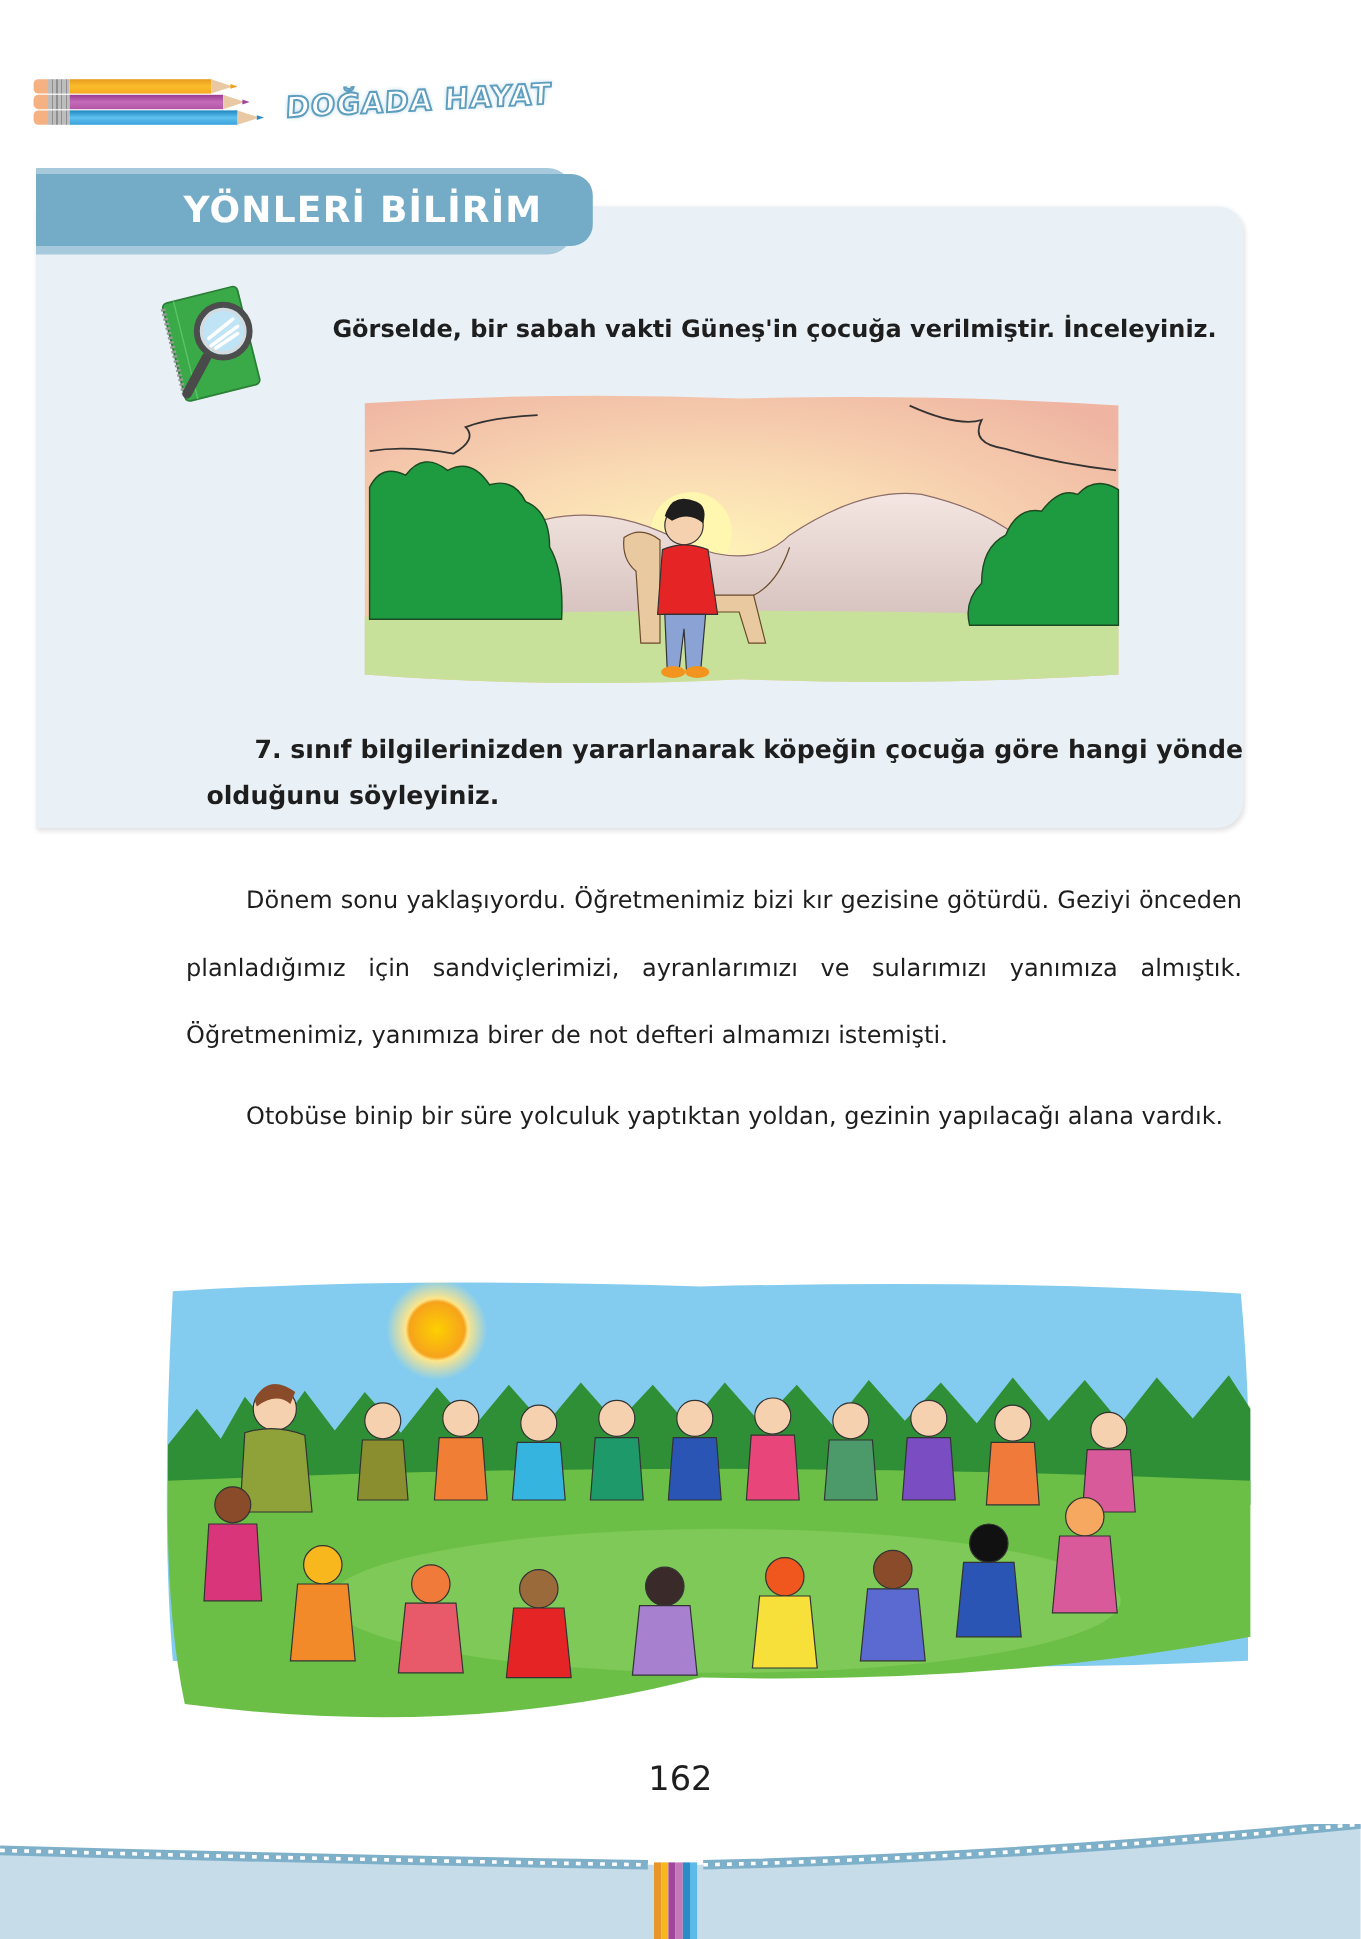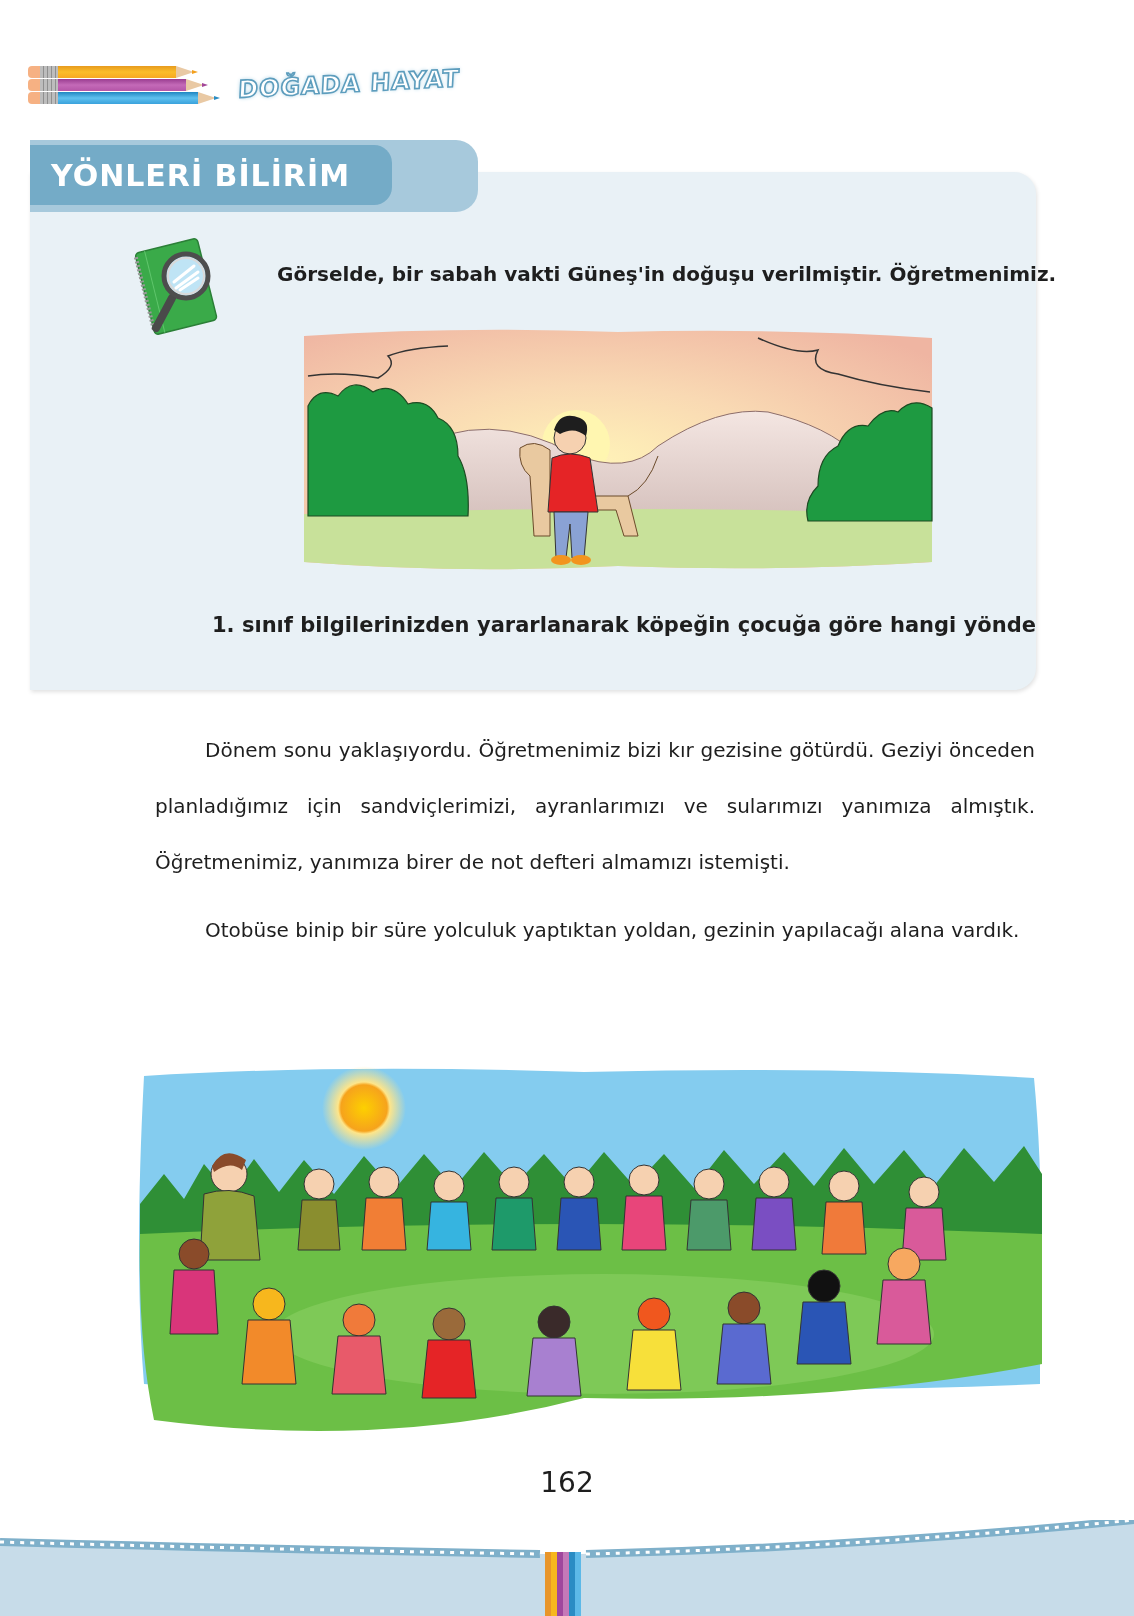--- a/index.html
+++ b/index.html
@@ -30,21 +30,21 @@
   .activity-box {
     position: absolute; left: 30px; top: 172px; width: 1006px; height: 518px;
     background: #e9f1f6; border-radius: 0 22px 22px 0;
     box-shadow: 1px 2px 4px rgba(0,0,0,0.12);
   }
   .section-tab {
     position: absolute; left: 30px; top: 140px; width: 448px; height: 72px;
     background: #a7c9dc; border-radius: 0 22px 22px 0;
   }
   .section-tab-inner {
-    position: absolute; left: 30px; top: 145px; width: 362px; height: 60px;
+    position: absolute; left: 30px; top: 145px; width: 464px; height: 60px;
     background: #74abc7; border-radius: 0 18px 18px 0;
     display: flex; align-items: center; justify-content: flex-end; padding-right: 42px; box-sizing: border-box;
   }
   .section-title {
     font-family: "DejaVu Sans", sans-serif; font-weight: bold; font-size: 30px; color: #ffffff; letter-spacing: 1px;
   }
   .notebook-icon { position: absolute; left: 128px; top: 236px; width: 100px; height: 100px; }
   .instruction {
     position: absolute; left: 277px; top: 262px;
     font-size: 20px; font-weight: bold; color: #1e1e1e; white-space: nowrap;
@@ -115,21 +115,21 @@
     <rect x="16" y="8" width="64" height="84" rx="4" fill="#3aaa49" stroke="#2b7f37" stroke-width="1.5"></rect>
     <line x1="16" y1="12" x2="16" y2="88" stroke="#9a9a9a" stroke-width="4" stroke-dasharray="2 2"></line>
     <line x1="26" y1="8" x2="26" y2="92" stroke="#5fc56c" stroke-width="1"></line>
   </g>
   <line x1="44" y1="62" x2="28" y2="92" stroke="#4a4a4a" stroke-width="8" stroke-linecap="round"></line>
   <circle cx="58" cy="40" r="22" fill="#bfe4f5" stroke="#4d4d4d" stroke-width="5"></circle>
   <circle cx="58" cy="40" r="18" fill="none" stroke="#d9d9d9" stroke-width="2"></circle>
   <path d="M46 46 L66 30 M48 52 L70 36 M52 54 L70 42" stroke="#ffffff" stroke-width="3" stroke-linecap="round"></path>
 </svg>
 
-<div class="instruction">Görselde, bir sabah vakti Güneş'in doğuşu verilmiştir. Öğretmenimiz.</div>
+<div class="instruction">Görselde, bir sabah vakti Güneş'in çocuğa verilmiştir. İnceleyiniz.</div>
 
 <svg class="sunrise-illustration" viewBox="0 0 640 248">
   <defs>
     <radialGradient id="sky" cx="45%" cy="55%" r="70%">
       <stop offset="0" stop-color="#fff3b8"></stop>
       <stop offset="0.45" stop-color="#f9d9b3"></stop>
       <stop offset="1" stop-color="#efb5a2"></stop>
     </radialGradient>
     <linearGradient id="hill" x1="0" y1="0" x2="0" y2="1">
       <stop offset="0" stop-color="#f4e6e2"></stop>
@@ -157,21 +157,22 @@
     <circle cx="272" cy="112" r="16" fill="#f6d1b0" stroke="#333" stroke-width="1"></circle>
     <path d="M256 104 Q262 84 282 92 Q292 96 288 110 Q276 100 262 108 Z" fill="#1e1e1e"></path>
     <path d="M254 132 Q272 124 292 132 L300 186 L250 186 Z" fill="#e52426" stroke="#333" stroke-width="1"></path>
     <path d="M256 186 L290 186 L286 232 L274 232 L272 198 L268 232 L258 232 Z" fill="#8aa2d4" stroke="#333" stroke-width="1"></path>
     <ellipse cx="263" cy="234" rx="10" ry="5" fill="#f2941e"></ellipse>
     <ellipse cx="283" cy="234" rx="10" ry="5" fill="#f2941e"></ellipse>
   </g>
 </svg>
 
 <div class="question">
-  <span class="q-line1">1. sınıf bilgilerinizden yararlanarak köpeğin çocuğa göre hangi yönde</span>
+  <span class="q-line1">7. sınıf bilgilerinizden yararlanarak köpeğin çocuğa göre hangi yönde</span>
+  <span class="q-line2">olduğunu söyleyiniz.</span>
 </div>
 
 <div class="story">
   <p>Dönem sonu yaklaşıyordu. Öğretmenimiz bizi kır gezisine götürdü. Geziyi önceden planladığımız için sandviçlerimizi, ayranlarımızı ve sularımızı yanımıza almıştık. Öğretmenimiz, yanımıza birer de not defteri almamızı istemişti.</p>
   <p>Otobüse binip bir süre yolculuk yaptıktan yoldan, gezinin yapılacağı alana vardık.</p>
 </div>
 
 <svg class="picnic-illustration" viewBox="0 0 912 386">
   <defs>
     <radialGradient id="sunglow" cx="50%" cy="50%" r="50%">

